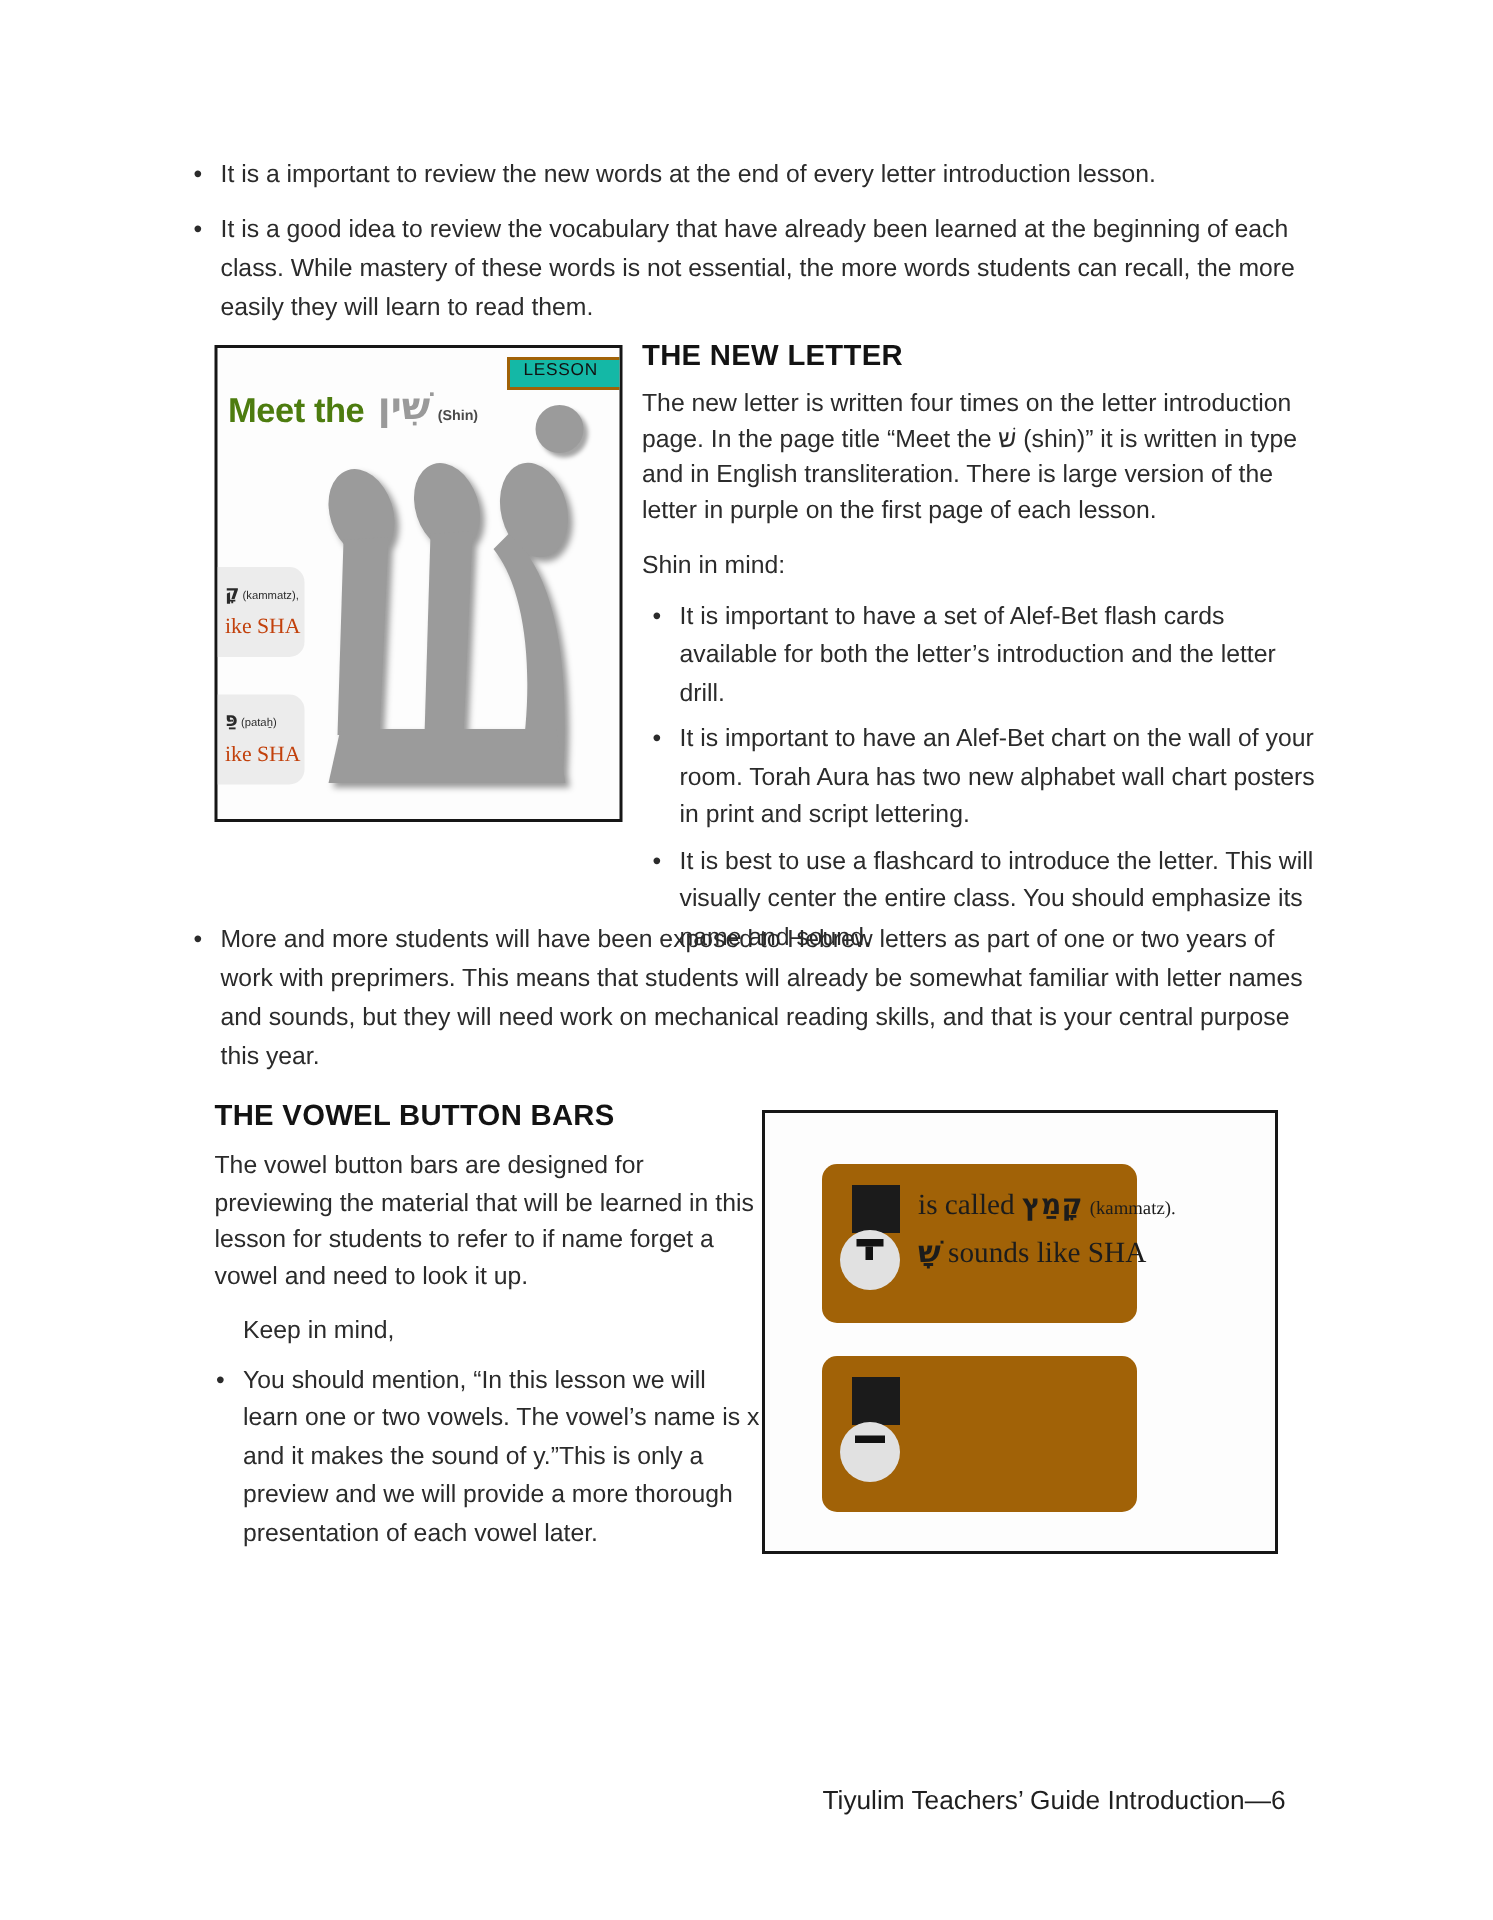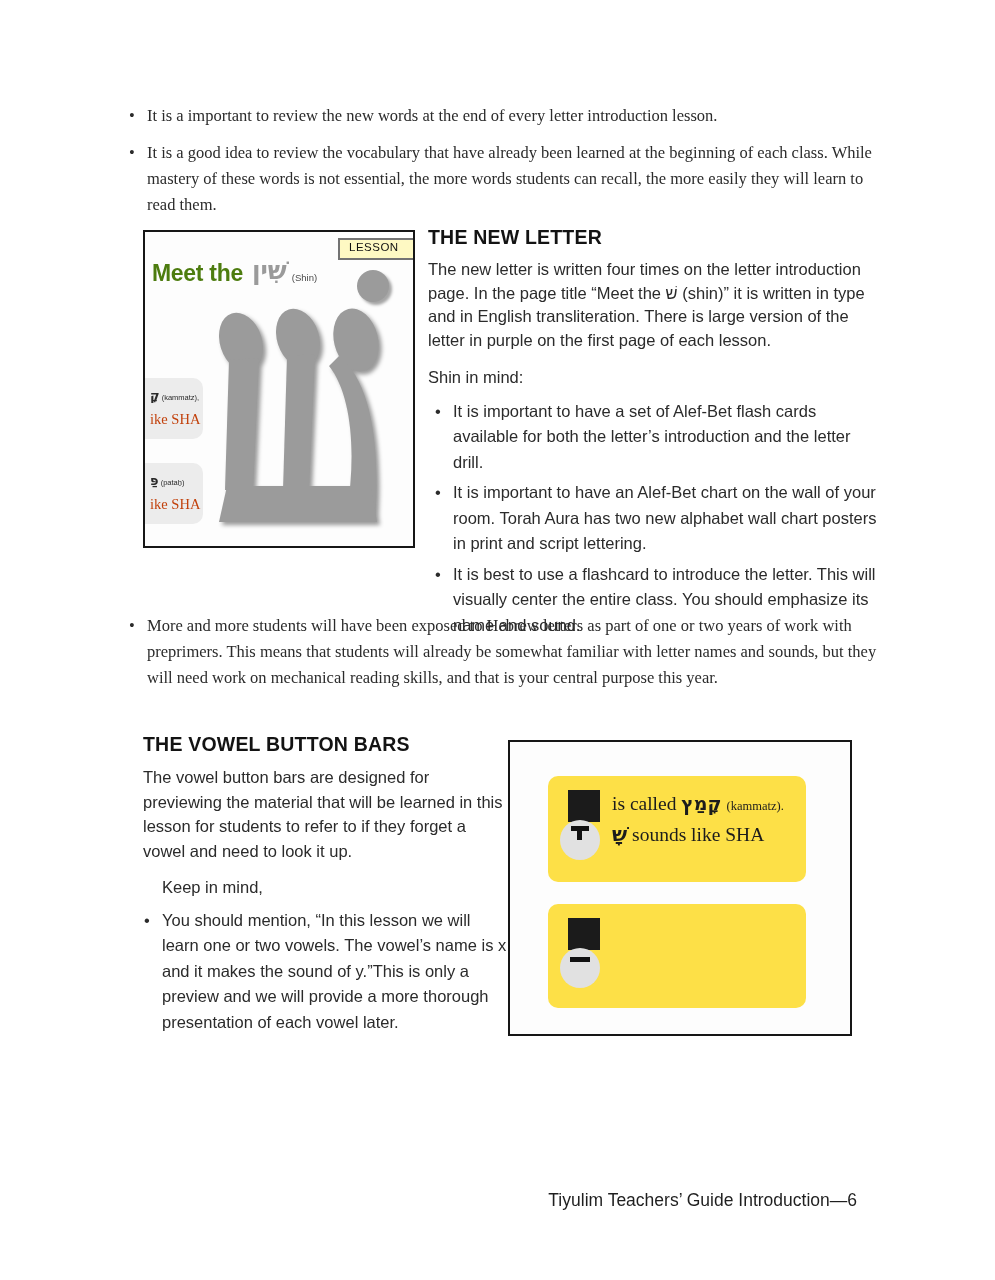--- a/index.html
+++ b/index.html
@@ -10,54 +10,54 @@
   
   .abs{position:absolute;}
   h2.section-head{margin:0;font-size:19.5px;font-weight:bold;color:#131313;letter-spacing:.2px;}
   .body-par{font-size:16.5px;line-height:23.5px;margin:0;}
   .keep-line{font-size:16.5px;line-height:23.5px;margin:0;}
   ul.dotlist{list-style:none;margin:0;padding:0;}
   ul.dotlist li{
     position:relative;padding-left:19px;font-size:16.5px;line-height:25.5px;margin-bottom:5px;
   }
   ul.dotlist li::before{content:"\2022";position:absolute;left:1px;top:0;}
-  ul.wide li{line-height:26px;margin-bottom:11px;font-family:Liberation Serif, serif;}
+  ul.wide li{line-height:26px;margin-bottom:11px;}
 
   
   .fig1{
     left:143px;top:230px;width:268px;height:314px;border:2px solid #161616;background:#fdfdfd;overflow:hidden;
   }
   .lesson-tab{
-    position:absolute;right:-4px;top:6px;width:66px;height:17px;background:#fef9c3;
-    border:2px solid #737373;font-size:11.5px;color:#111;padding:1px 0 0 9px;letter-spacing:.5px;
+    position:absolute;right:-4px;top:6px;width:66px;height:17px;background:#14b8a6;
+    border:2px solid #a16207;font-size:11.5px;color:#111;padding:1px 0 0 9px;letter-spacing:.5px;
   }
   .thumb-title{position:absolute;left:7px;top:28px;display:flex;align-items:flex-start;}
   .thumb-meet{font-size:23px;font-weight:bold;color:#4d7c0f;letter-spacing:-.3px;}
   .thumb-heb{font-family:"DejaVu Sans",sans-serif;font-size:25px;color:#9a9a9a;font-weight:bold;margin-left:9px;margin-top:-4px;}
-  .thumb-translit{font-size:9.5px;font-weight:normal;color:#4a4a4a;margin-left:5px;margin-top:12px;text-align:center;}
+  .thumb-translit{font-size:9.5px;font-weight:bold;color:#4a4a4a;margin-left:5px;margin-top:12px;text-align:center;}
   .shin-dot{
     position:absolute;left:212px;top:38px;width:32px;height:32px;border-radius:50%;
     background:#9b9b9b;box-shadow:3px 3px 3px rgba(0,0,0,.35);
   }
   .shin-svg{position:absolute;left:60px;top:76px;filter:drop-shadow(3px 3px 2px rgba(0,0,0,.4));}
   .mini-card{
     position:absolute;left:0;width:50px;background:#ececec;border-radius:0 10px 10px 0;
     padding:11px 3px 11px 5px;
   }
   .mini-card.c1{top:146px;}
   .mini-card.c2{top:231px;}
   .mini-l1{font-size:7.5px;color:#2a2a2a;white-space:nowrap;line-height:14px;}
   .mini-l1 .mini-heb{font-family:"DejaVu Sans",sans-serif;font-size:13px;font-weight:bold;}
   .mini-l2{font-family:"Liberation Serif","DejaVu Serif",serif;font-size:14.5px;color:#c2410c;margin-top:6px;white-space:nowrap;}
 
   
   .fig2{
     left:508px;top:740px;width:340px;height:292px;border:2px solid #161616;background:#fdfdfd;
   }
-  .vbar{position:absolute;left:38px;width:258px;height:106px;background:#fde047;border-radius:10px;}
+  .vbar{position:absolute;left:38px;width:210px;height:106px;background:#a16207;border-radius:10px;}
   .vbar.b1{top:34px;}
   .vbar.b2{top:162px;height:104px;}
   .vsquare{position:absolute;left:20px;top:14px;width:32px;height:32px;background:#1b1b1b;}
   .vcircle{
     position:absolute;left:12px;top:44px;width:40px;height:40px;border-radius:50%;background:#e1e1e1;
     display:flex;justify-content:center;
   }
   .kamatz-mark{position:relative;margin-top:6px;width:18px;height:15px;}
   .kamatz-mark::before{content:"";position:absolute;left:0;right:0;top:0;height:5px;background:#111;}
   .kamatz-mark::after{content:"";position:absolute;left:6px;top:5px;width:5px;height:9px;background:#111;}
@@ -128,21 +128,21 @@
       <li>It is best to use a flashcard to introduce the letter. This will visually center the entire class. You should emphasize its name and sound.</li>
     </ul>
   </div>
 
   <ul class="dotlist wide abs" style="left:128px;top:613px;width:755px;">
     <li>More and more students will have been exposed to Hebrew letters as part of one or two years of work with preprimers. This means that students will already be somewhat familiar with letter names and sounds, but they will need work on mechanical reading skills, and that is your central purpose this year.</li>
   </ul>
 
   <div class="abs" style="left:143px;top:733px;width:364px;">
     <h2 class="section-head">THE VOWEL BUTTON BARS</h2>
-    <p class="body-par" style="margin-top:9px;line-height:24.5px;">The vowel button bars are designed for previewing the material that will be learned in this lesson for students to refer to if they forget a vowel and need to look it up.</p>
+    <p class="body-par" style="margin-top:9px;line-height:24.5px;">The vowel button bars are designed for previewing the material that will be learned in this lesson for students to refer to if name forget a vowel and need to look it up.</p>
     <p class="keep-line" style="margin-top:13px;margin-left:19px;">Keep in mind,</p>
     <ul class="dotlist" style="margin-top:8px;padding-left:0;">
       <li>You should mention, “In this lesson we will learn one or two vowels. The vowel’s name is x and it makes the sound of y.”This is only a preview and we will provide a more thorough presentation of each vowel later.</li>
     </ul>
   </div>
 
   <div class="abs fig2">
     <div class="vbar b1">
       <div class="vsquare"></div>
       <div class="vcircle">

